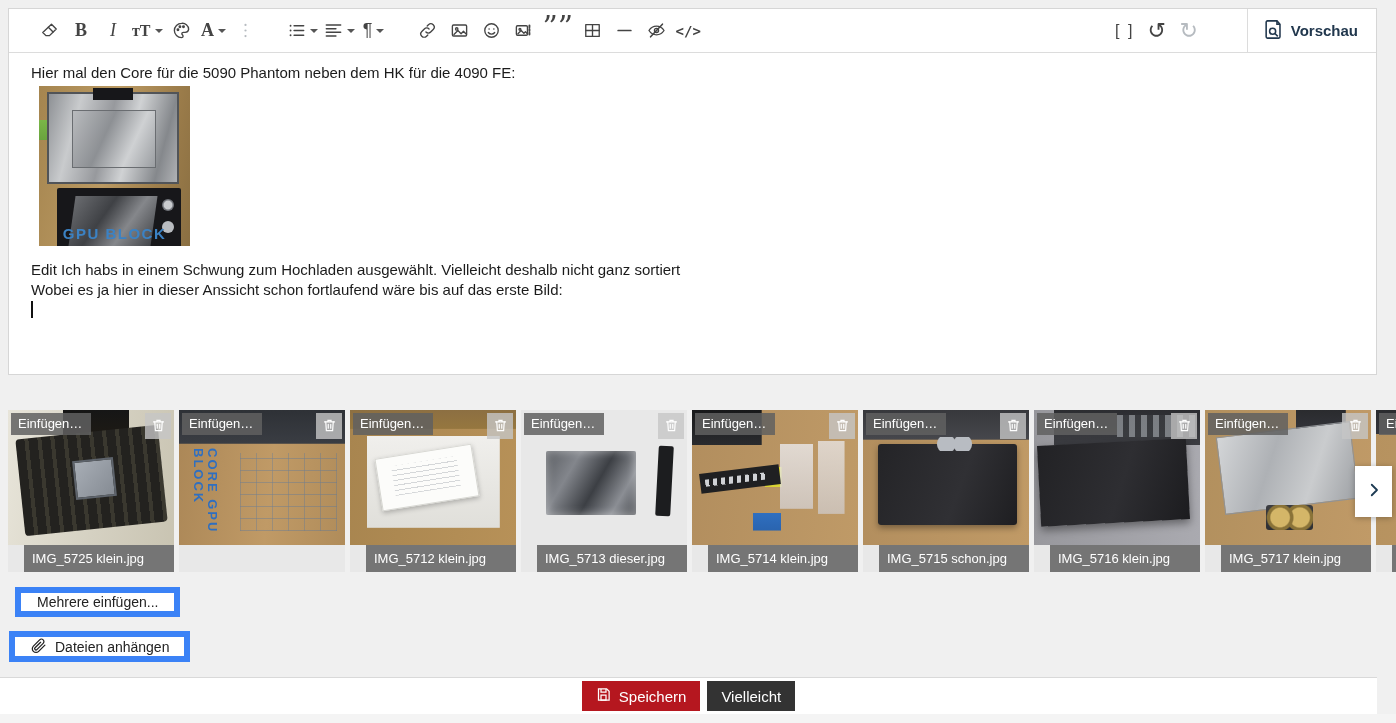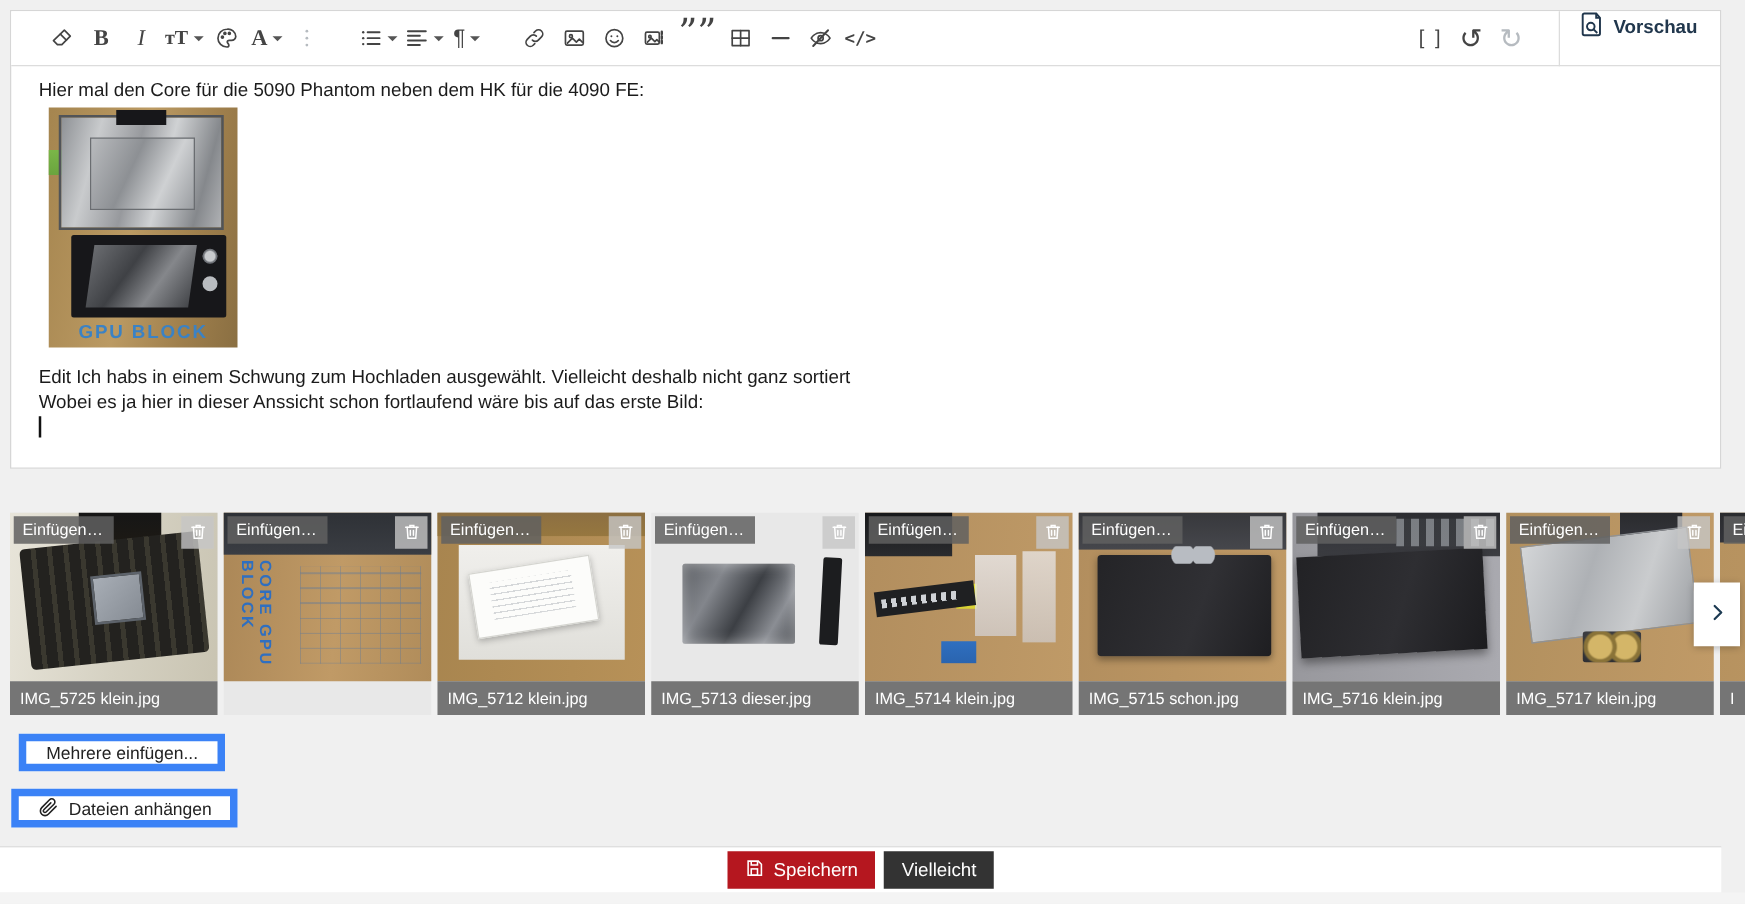--- a/index.html
+++ b/index.html
@@ -23,29 +23,29 @@
   .tb .lbl-p { font-size:18px; }
   .tb .lbl-brackets { font-size:16px; letter-spacing:2px; }
   .tb .lbl-code { font-family:"DejaVu Sans Mono", monospace; font-size:14px; font-weight:bold; }
   .tb .lbl-quote { font-family:"DejaVu Serif", serif; font-size:30px; line-height:10px; height:18px; }
   .tb .lbl-undo { font-size:22px; }
   .tb.dim { color:#b6bbc0; }
   .caret-down { width:0; height:0; border-left:4px solid transparent; border-right:4px solid transparent;
     border-top:4px solid #555; margin-left:2px; }
   .tb-gap { width:22px; }
   #tb-right { display:flex; align-items:center; padding-right:14px; }
-  #preview-section { height:44px; display:flex; align-items:flex-start; border-left:1px solid #dcdcdc;
-    padding:0 18px 0 16px; margin-left:8px; }
+  #preview-section { height:44px; display:flex; align-items:center; border-left:1px solid #dcdcdc;
+    padding:0 18px 0 16px; margin-left:28px; }
   #preview-button { border:none; background:transparent; display:flex; align-items:center; gap:8px;
     color:#21374d; font-weight:bold; font-size:15px; cursor:pointer; }
 
   
   #content { position:absolute; left:0; top:45px; right:0; bottom:0; padding:9px 22px; font-size:15px; line-height:20px;border-radius:11px; }
   .content-line { margin:0; }
-  #embed-photo { position:relative; width:151px; height:192px; margin:3px 0 2px 8px; overflow:hidden; cursor:pointer;
+  #embed-photo { position:relative; width:151px; height:160px; margin:3px 0 2px 8px; overflow:hidden; cursor:pointer;
     background:
       linear-gradient(#7ab648,#6aa43e) 0 34px/15px 20px no-repeat,
       linear-gradient(100deg,#a5854f,#bb9a63 45%,#9f7f4c 75%,#8a6f42);
   }
   .ep-top { position:absolute; left:8px; top:6px; width:132px; height:92px;
     background:linear-gradient(105deg,#8e9195 0%,#c9cbcd 22%,#97999d 45%,#d0d2d4 62%,#85888c 85%,#b0b2b5);
     border:2px solid #515458; }
   .ep-top::before { content:""; position:absolute; left:34%; top:-6px; width:32%; height:12px; background:#17171a; }
   .ep-top::after { content:""; position:absolute; left:18%; top:18%; width:64%; height:64%;
     background:linear-gradient(115deg,#b9bbbe,#8d9094 40%,#cfd1d3 70%,#9a9da1); border:1px solid #6a6d71; }
@@ -56,21 +56,21 @@
     background:radial-gradient(circle,#c9cbce 0 45%,#707379 60%); box-shadow:0 22px 0 0 #b9bcc0; }
   .ep-caption { position:absolute; left:0; right:0; bottom:2px; text-align:center; color:#3b82c4;
     font-weight:bold; font-size:15px; letter-spacing:1.5px; }
   #text-caret { display:inline-block; width:1.5px; height:17px; background:#111; vertical-align:text-bottom; }
 
   
   #thumb-row { position:absolute; left:8px; top:410px; width:1388px; height:163px;
     display:flex; gap:5px; overflow:hidden; }
   .thumb { position:relative; flex:0 0 166px; width:166px; height:162px; background:#e8e8e8; cursor:pointer; }
   .photo { position:absolute; left:0; right:0; top:0; bottom:27px; overflow:hidden; }
-  .fname { position:absolute; left:0; right:0; bottom:0; height:27px; background:#757575; color:#fff;
+  .fname { position:absolute; left:16px; right:0; bottom:0; height:27px; background:#757575; color:#fff;
     font-size:13px; line-height:27px; padding-left:8px; white-space:nowrap; overflow:hidden; }
   .insert-badge { position:absolute; left:3px; top:3px; background:rgba(96,96,96,.85); color:#fff;
     font-size:13px; padding:3px 9px 4px 7px; border:none; cursor:pointer; }
   .trash-btn { position:absolute; right:3px; top:3px; width:26px; height:26px; border:none; cursor:pointer;
     background:rgba(198,198,198,.8); display:flex; align-items:center; justify-content:center; }
 
   
   .sc-pcb { background:
       linear-gradient(#161616,#1f1b14) 55% 0/40% 24% no-repeat,
       linear-gradient(100deg,#e8e5da,#d5d1c2 55%,#c9c4b2); }

